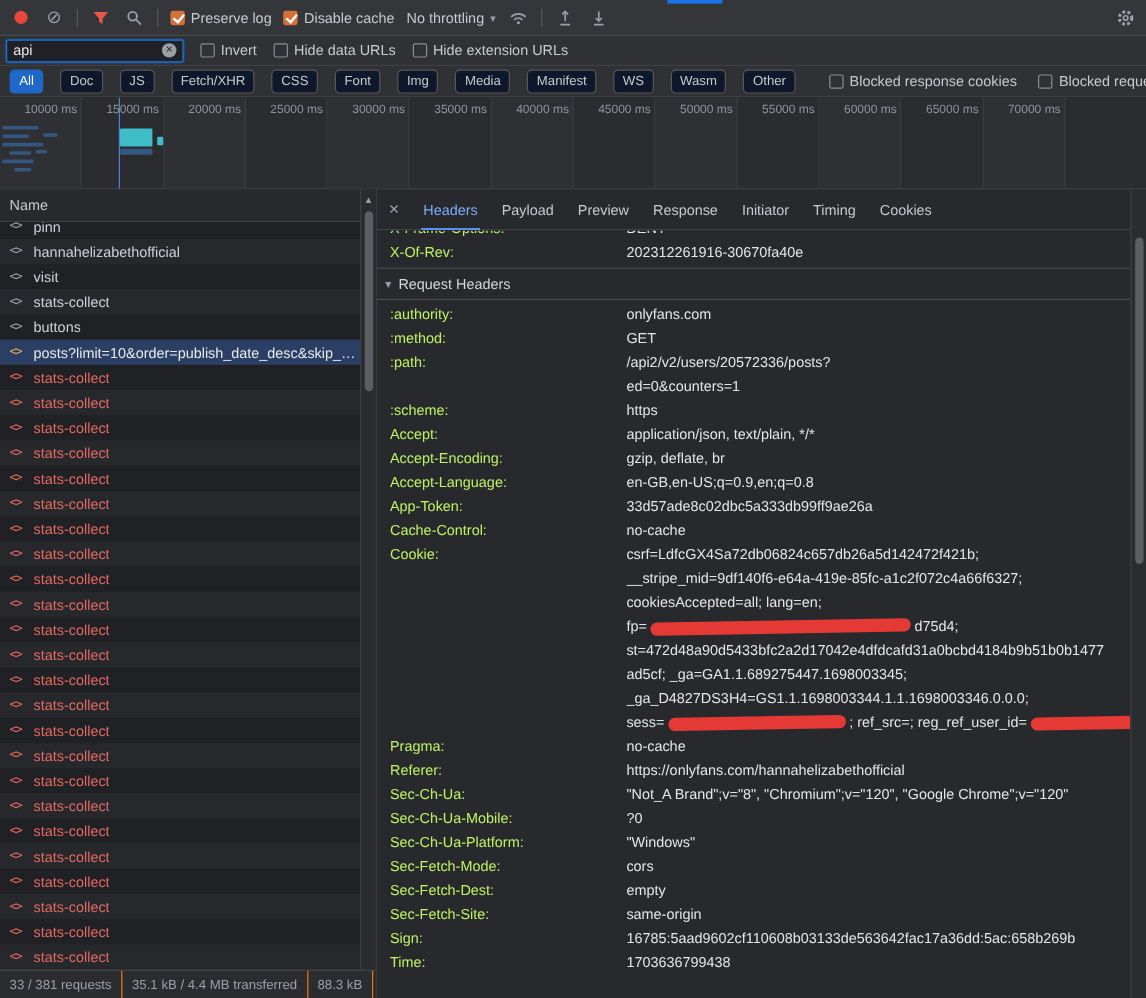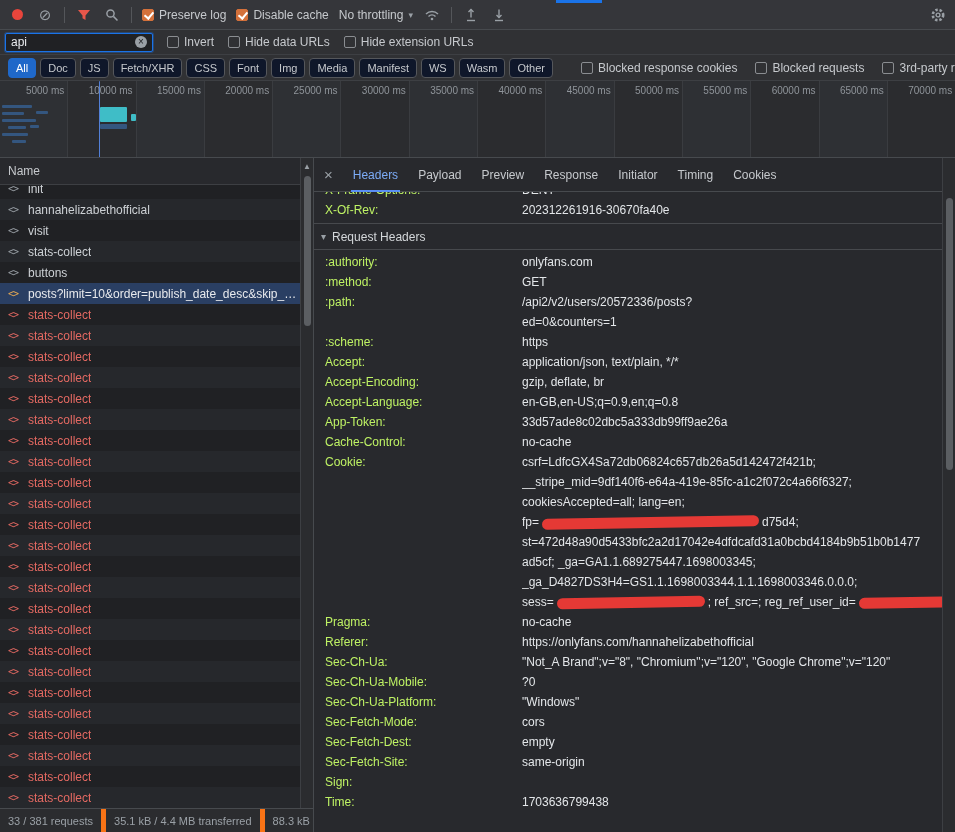--- a/index.html
+++ b/index.html
@@ -24,21 +24,21 @@
     border:1px solid #1a73e8;border-radius:2px;padding:0 5px;box-shadow:0 0 0 1px rgba(26,115,232,.35)}
   .filter-text{flex:1;color:#e8eaed}
   .clear-btn{width:12px;height:12px;border-radius:50%;background:#9aa0a6;color:#202124;font-size:10px;line-height:12px;text-align:center;flex:none}
 
   .checkbox{display:inline-flex;align-items:center;gap:5px;color:#c6c9cd;white-space:nowrap}
   .box{width:12px;height:12px;border:1px solid #8a8d91;border-radius:2px;background:transparent;position:relative;flex:none}
   .checkbox.checked .box{background:#d4713b;border-color:#d4713b}
   .checkbox.checked .box::after{content:"";position:absolute;left:3px;top:0;width:4px;height:7px;
     border:2px solid #fff;border-top:0;border-left:0;transform:rotate(40deg)}
 
-  .pills{display:flex;gap:4px;margin-right:16px}
+  .pills{display:flex;gap:14px;margin-right:16px}
   .pill{font-size:11px;color:#c6c9cd;background:#0f172a;border:1px solid #55575b;border-radius:4px;padding:3px 7px;white-space:nowrap}
   .pill.selected{background:#1f68c9;border-color:#1f68c9;color:#fff}
   .cb-group{display:flex;gap:18px;margin-left:6px}
 
   
   .ov{position:relative;height:77px;background:#2b2c2f;border-bottom:1px solid #474a4e;overflow:hidden;display:flex}
   .ov-col{flex:0 0 68.3px;border-right:1px solid #3a3c40;padding:2px 3px 0 0;text-align:right}
   .ov-col:nth-child(odd){background:#2e3034}
   .ov-label{font-size:10px;color:#8f949a}
   .ov-layer{position:absolute;inset:0;pointer-events:none}
@@ -57,21 +57,21 @@
   .list-inner .lrow.selected{background:#2a3f63;color:#e8eaed}
   .list-inner .lrow.selected .ricon{color:#e8ab53}
   .ricon{color:#9aa0a6;font-size:10px;letter-spacing:-1px;width:14px;flex:none;font-family:"DejaVu Sans Mono",monospace}
   .rlabel{overflow:hidden;text-overflow:ellipsis}
 
   .vscroll-left{position:absolute;top:0;right:0;width:13px;bottom:24px;background:#2b2c2f;border-left:1px solid #3d3f43;display:flex;flex-direction:column;align-items:center}
   .scroll-arrow{font-size:8px;color:#9aa0a6;padding-top:4px}
   .thumb-left{width:7px;height:150px;border-radius:4px;background:#5b5e62;margin-top:5px}
 
   .status{position:absolute;left:0;right:0;bottom:0;height:24px;background:#2b2c2f;border-top:1px solid #474a4e;display:flex;align-items:center;font-size:11px;color:#9aa0a6;overflow:hidden}
-  .sb-item{padding:0 8px;border-right:5px solid #f97316;height:100%;display:flex;align-items:center;white-space:nowrap}
+  .sb-item{padding:0 8px;border-right:1px solid #f97316;height:100%;display:flex;align-items:center;white-space:nowrap}
 
   
   .right{position:relative;flex:1;background:#28292d;overflow:hidden}
   .tabs{height:34px;display:flex;align-items:center;gap:16px;padding:0 10px;border-bottom:1px solid #474a4e;background:#28292d}
   .close-x{font-size:15px;color:#9aa0a6;margin-right:2px}
   .tab{height:34px;display:flex;align-items:center;padding:0 2px;color:#c6c9cd;white-space:nowrap}
   .tab.selected{color:#7cacf8;box-shadow:inset 0 -2px 0 #5a8ff5}
 
   .detail-body{position:absolute;top:34px;left:0;right:13px;bottom:0;overflow:hidden;background:#28292d}
   .clip-top{height:8px;overflow:hidden}
@@ -203,21 +203,20 @@
         </span>
         <span class="checkbox">
           <span class="box"></span>
           <span>3rd-party requests</span>
         </span>
       </div>
   </div>
 
   <div class="ov">
     <div style="display:flex">
-        <div class="ov-col"><span class="ov-label">5000 ms</span></div>
         <div class="ov-col"><span class="ov-label">10000 ms</span></div>
         <div class="ov-col"><span class="ov-label">15000 ms</span></div>
         <div class="ov-col"><span class="ov-label">20000 ms</span></div>
         <div class="ov-col"><span class="ov-label">25000 ms</span></div>
         <div class="ov-col"><span class="ov-label">30000 ms</span></div>
         <div class="ov-col"><span class="ov-label">35000 ms</span></div>
         <div class="ov-col"><span class="ov-label">40000 ms</span></div>
         <div class="ov-col"><span class="ov-label">45000 ms</span></div>
         <div class="ov-col"><span class="ov-label">50000 ms</span></div>
         <div class="ov-col"><span class="ov-label">55000 ms</span></div>
@@ -242,21 +241,21 @@
   </div>
 
   <div class="main">
 
     <div class="left">
       <div class="name-header">Name</div>
       <div class="list">
         <div class="list-inner">
             <div class="lrow normal">
               <span class="ricon">&lt;&gt;</span>
-              <span class="rlabel">init</span>
+              <span class="rlabel">pinn</span>
             </div>
             <div class="lrow normal">
               <span class="ricon">&lt;&gt;</span>
               <span class="rlabel">hannahelizabethofficial</span>
             </div>
             <div class="lrow normal">
               <span class="ricon">&lt;&gt;</span>
               <span class="rlabel">visit</span>
             </div>
             <div class="lrow normal">
@@ -520,20 +519,23 @@
               </div>
             </div>
             <div class="hrow">
               <div class="hname">Sec-Fetch-Site:</div>
               <div class="hval">
                 <div class="vline">same-origin</div>
               </div>
             </div>
             <div class="hrow">
               <div class="hname">Sign:</div>
+              <div class="hval">
+                <div class="vline">16785:5aad9602cf110608b03133de563642fac17a36dd:5ac:658b269b</div>
+              </div>
             </div>
             <div class="hrow">
               <div class="hname">Time:</div>
               <div class="hval">
                 <div class="vline">1703636799438</div>
               </div>
             </div>
           </div>
       </div>
       <div class="vscroll-right">

